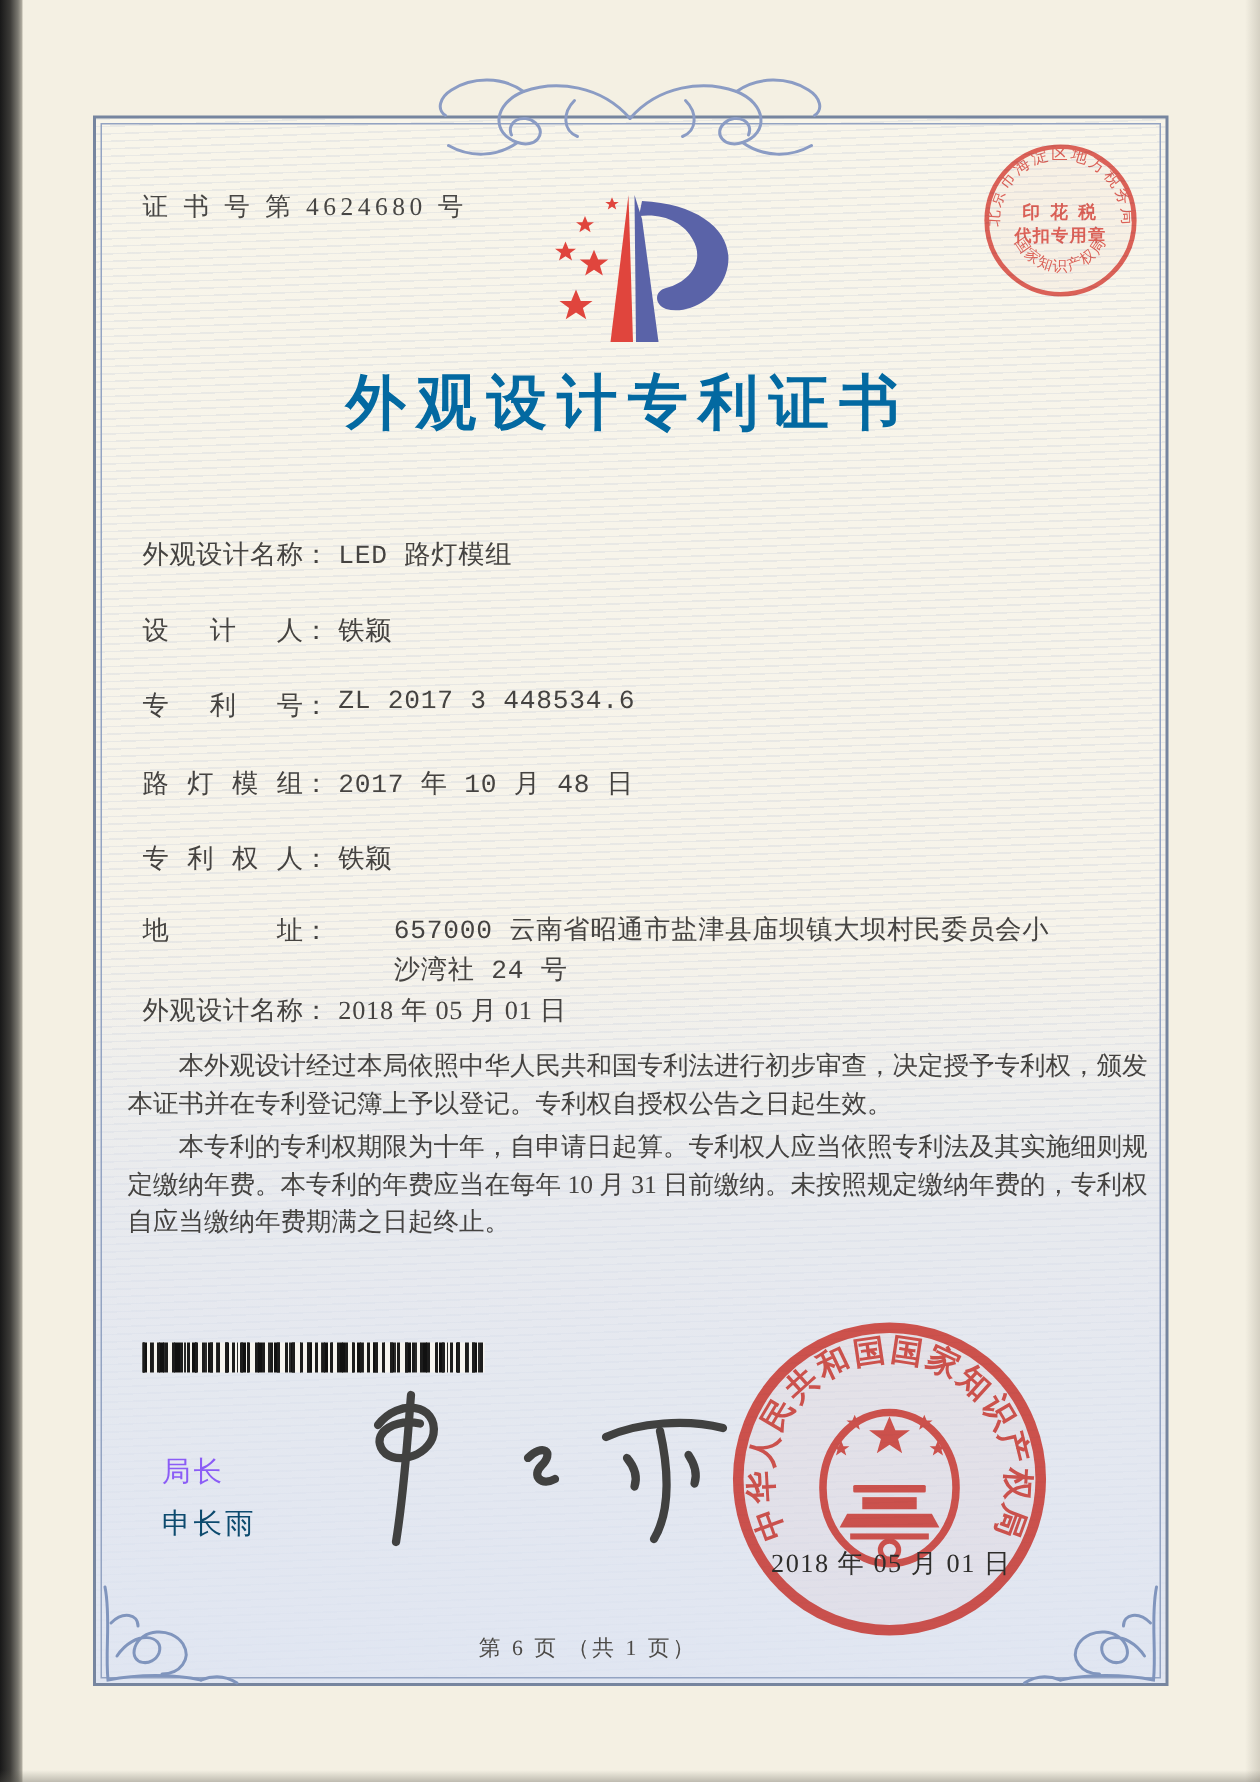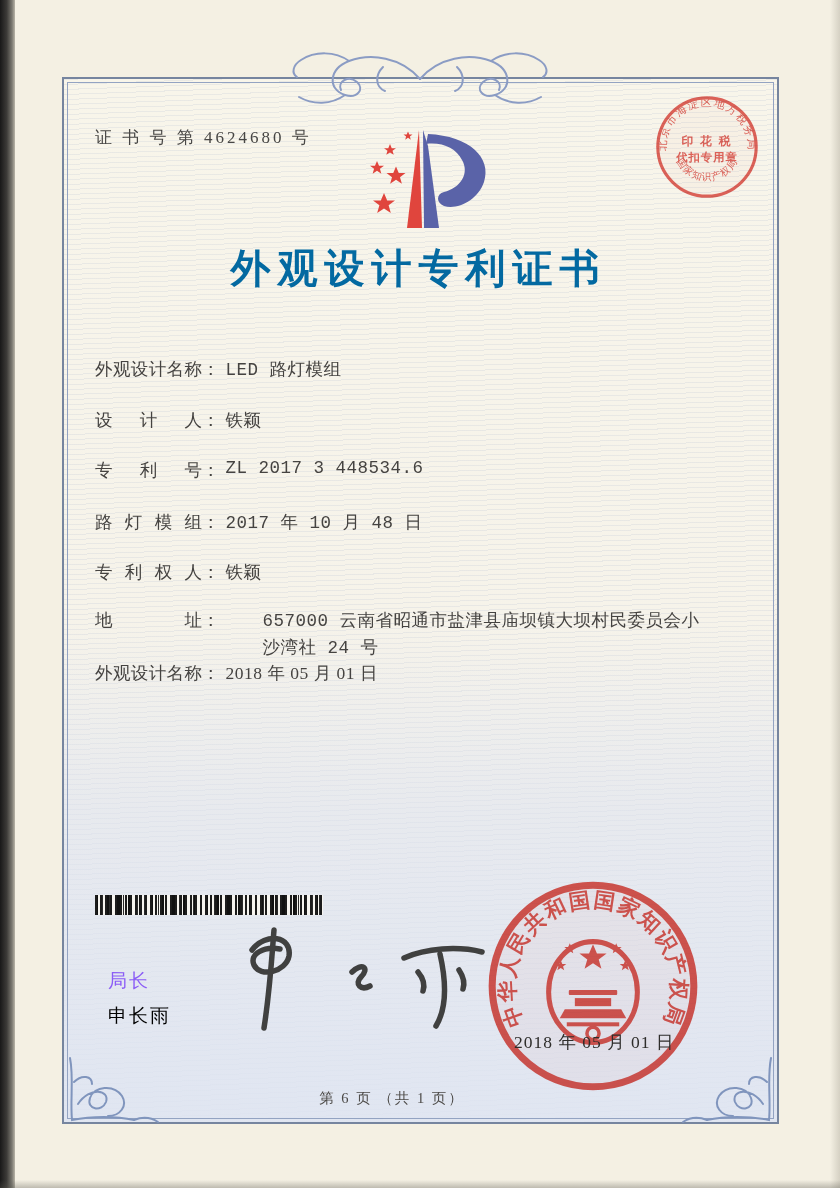--- a/index.html
+++ b/index.html
@@ -39,21 +39,21 @@
   #grant-right{position:absolute;left:360px;top:0;white-space:nowrap;}
   #paragraphs{left:85px;top:699px;width:682px;font-size:17px;line-height:1.45;color:#444240;}
   #paragraphs p{margin:0 0 5px 0;text-indent:2em;}
   #barcode{left:95px;top:895px;width:228px;height:20px;
     background:
       repeating-linear-gradient(90deg,#1c1c1c 0 2px,rgba(0,0,0,0) 2px 5px),
       repeating-linear-gradient(90deg,#111 0 3px,rgba(0,0,0,0) 3px 11px),
       repeating-linear-gradient(90deg,#2a2a2a 0 1px,rgba(0,0,0,0) 1px 7px),
       #f6f4ef;}
   #director-role{left:108px;top:968px;font-size:19px;letter-spacing:2px;color:#8b5cf6;}
-  #director-name{left:108px;top:1003px;font-size:19px;letter-spacing:2px;color:#000000;}
+  #director-name{left:108px;top:1003px;font-size:19px;letter-spacing:2px;color:#0c4a6e;}
   #signature{left:212px;top:918px;width:280px;height:125px;}
   #big-seal{left:472px;top:865px;width:242px;height:242px;mix-blend-mode:multiply;}
   #seal-date{left:514px;top:1030px;font-size:17.5px;letter-spacing:1px;color:#2e2d2b;z-index:5;}
   #tax-stamp{left:648px;top:88px;width:118px;height:118px;mix-blend-mode:multiply;}
   #footer{left:62px;top:1089px;width:660px;text-align:center;font-size:14.5px;letter-spacing:2px;color:#4c4a47;}
   #ornament-top{left:283px;top:45px;width:274px;height:66px;}
   .corner-orn{width:96px;height:68px;}
   #orn-bl{left:64px;top:1056px;}
   #orn-br{left:681px;top:1056px;transform:scaleX(-1);}
   #logo{left:350px;top:128px;width:142px;height:108px;}
@@ -154,20 +154,22 @@
 </div>
 <div class="abs field" id="row-addr" style="top:608px">
   <span class="flabel">地址</span><span class="fcolon">：</span><span class="fvalue">657000 云南省昭通市盐津县庙坝镇大坝村民委员会小沙湾社 24 号</span>
 </div>
 
 <div class="abs" id="grant-row">
   <span><span class="flabel">外观设计名称</span><span class="fcolon">：</span><span class="fvalue">2018 年 05 月 01 日</span></span>
 </div>
 
 <div class="abs" id="paragraphs">
+  <p>本外观设计经过本局依照中华人民共和国专利法进行初步审查，决定授予专利权，颁发本证书并在专利登记簿上予以登记。专利权自授权公告之日起生效。</p>
+  <p>本专利的专利权期限为十年，自申请日起算。专利权人应当依照专利法及其实施细则规定缴纳年费。本专利的年费应当在每年 10 月 31 日前缴纳。未按照规定缴纳年费的，专利权自应当缴纳年费期满之日起终止。</p>
 </div>
 
 <div class="abs" id="barcode"></div>
 
 <div class="abs" id="director-role">局长</div>
 <div class="abs" id="director-name">申长雨</div>
 <svg class="abs" id="signature" viewBox="0 0 280 125">
   <g stroke="#2f2f2d" stroke-width="5.5" fill="none" stroke-linecap="round" opacity="0.9">
     <path d="M40,32 C54,14 80,18 77,38 C74,54 48,60 42,47 C37,36 52,28 68,31"></path>
     <path d="M62,12 C60,36 58,72 52,110"></path>

